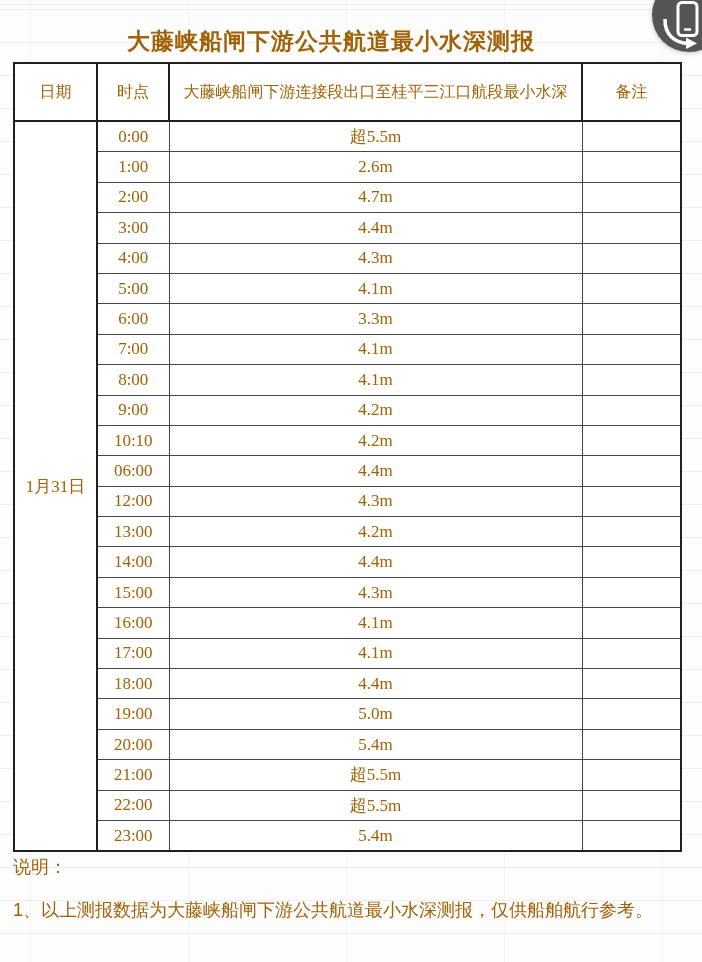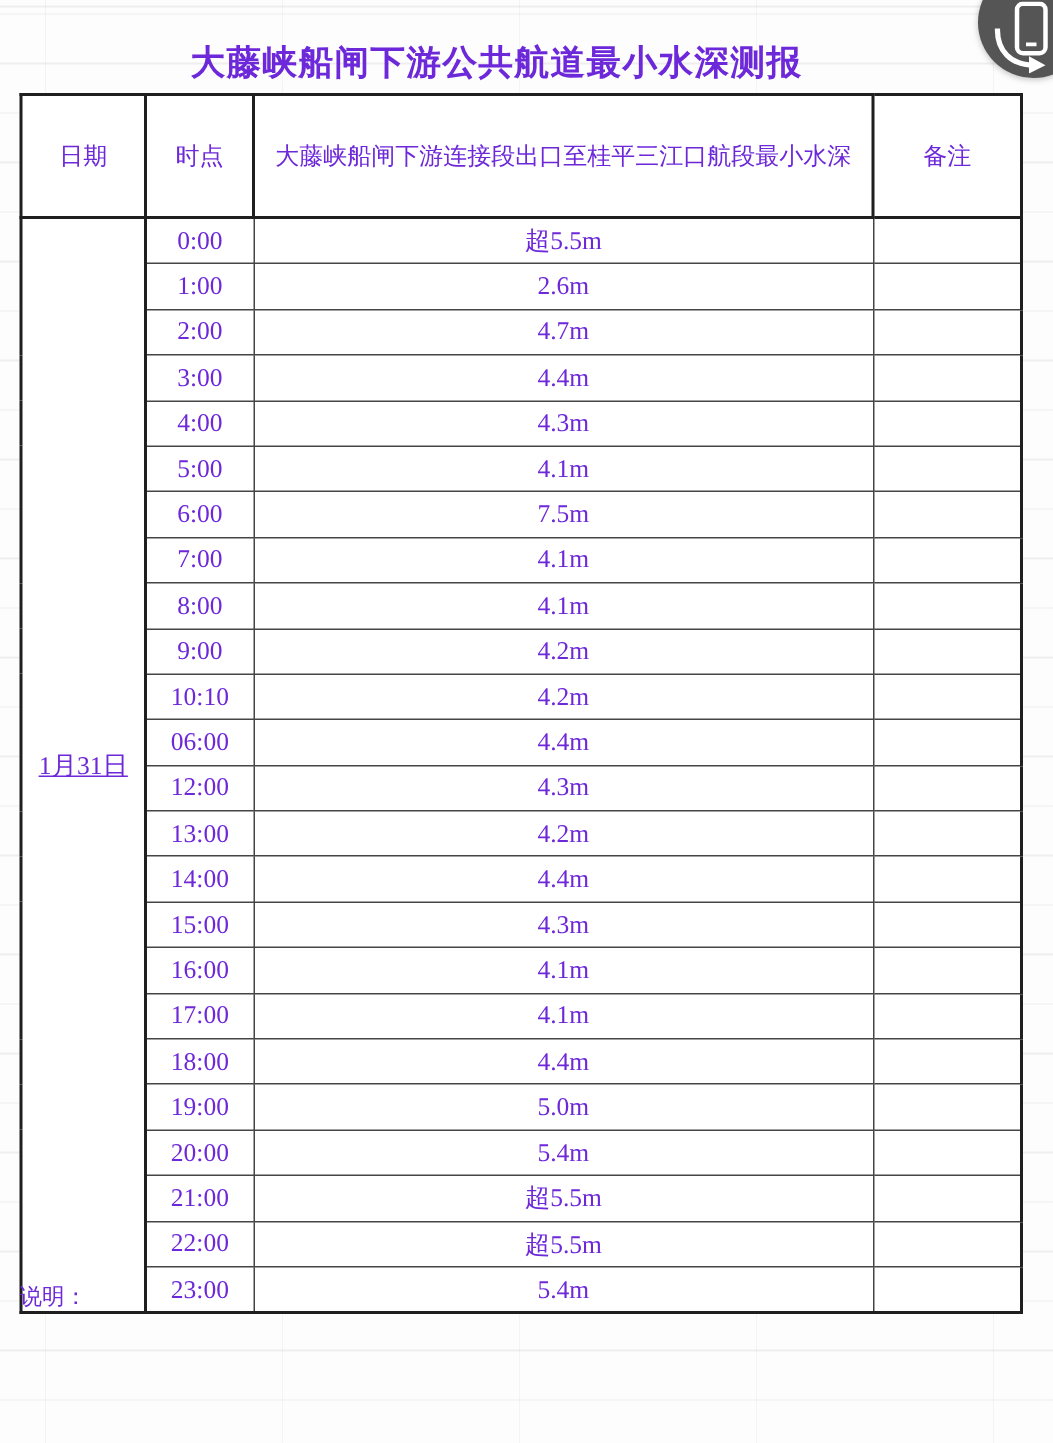--- a/index.html
+++ b/index.html
@@ -1,53 +1,53 @@
 <!DOCTYPE html>
 <html><head>
 <meta charset="utf-8">
 <style>
   html,body{margin:0;padding:0;background:#ffffff;}
   .page{
     position:relative;width:702px;height:962px;overflow:hidden;
     background:#fdfdfd;
     font-family:"Liberation Sans","DejaVu Sans",sans-serif;
-    color:#6d28d9;
+    color:#a16207;
   }
   
   .page::before{
     content:"";position:absolute;inset:0;pointer-events:none;
     background-image:
       repeating-linear-gradient(to bottom, rgba(130,130,130,0.12) 0 1px, transparent 1px 33px),
       repeating-linear-gradient(to right, rgba(130,130,130,0.07) 0 1px, transparent 1px 158px);
     background-position:0 9px, 30px 0;
   }
   .title{
     position:absolute;top:26px;left:0;right:40px;text-align:center;
     font-size:23px;font-weight:700;letter-spacing:1px;z-index:2;
   }
   .table-wrap{position:absolute;top:62px;left:13px;z-index:2;}
   table{
     border-collapse:collapse;table-layout:fixed;width:667px;background:#ffffff;
     border:2px solid #1f1f1f;
   }
   th{
     border:2px solid #1f1f1f;height:56px;font-weight:400;font-size:16px;
-    text-align:center;padding:12px 2px;
+    text-align:center;padding:0 2px;
   }
   td{
     border:1px solid #454545;height:29.4px;text-align:center;
     font-family:"Liberation Serif","DejaVu Serif",serif;
     font-size:17px;padding:0;
   }
   td.date-cell{
     border-left:2px solid #1f1f1f;border-right:2px solid #1f1f1f;
-    border-bottom:2px solid #1f1f1f;font-size:17px;text-decoration:underline;
+    border-bottom:2px solid #1f1f1f;font-size:17px;
   }
   td.remark-cell{border-right:2px solid #1f1f1f;}
-  .notes{position:absolute;left:13px;top:855px;z-index:2;font-size:15px;}
+  .notes{position:absolute;left:13px;top:855px;z-index:2;font-size:18px;}
   .note-heading{margin:0 0 19px 0;}
   .note-line{margin:0 0 16px 0;}
   .fab{
     position:absolute;top:-22px;right:-24px;width:74px;height:74px;
     border-radius:50%;background:#555555;z-index:3;border:none;
     box-shadow:0 1px 4px rgba(0,0,0,0.25);cursor:pointer;padding:0;
   }
   .fab svg{position:absolute;left:7px;top:23px;display:block;}
 </style>
 </head>
@@ -111,21 +111,21 @@
       <td class="depth-cell">4.3m</td>
       <td class="remark-cell"></td>
     </tr>
           <tr>
       <td class="time-cell">5:00</td>
       <td class="depth-cell">4.1m</td>
       <td class="remark-cell"></td>
     </tr>
           <tr>
       <td class="time-cell">6:00</td>
-      <td class="depth-cell">7.5m</td>
+      <td class="depth-cell">3.3m</td>
       <td class="remark-cell"></td>
     </tr>
           <tr>
       <td class="time-cell">7:00</td>
       <td class="depth-cell">4.1m</td>
       <td class="remark-cell"></td>
     </tr>
           <tr>
       <td class="time-cell">8:00</td>
       <td class="depth-cell">4.1m</td>
@@ -205,15 +205,16 @@
       <td class="time-cell">23:00</td>
       <td class="depth-cell">5.4m</td>
       <td class="remark-cell"></td>
     </tr>
         </tbody>
     </table>
   </div>
 
   <div class="notes">
     <p class="note-heading">说明：</p>
+    <p class="note-line">1、以上测报数据为大藤峡船闸下游公共航道最小水深测报，仅供船舶航行参考。</p>
   </div>
 
 </div>
 
 </body></html>

